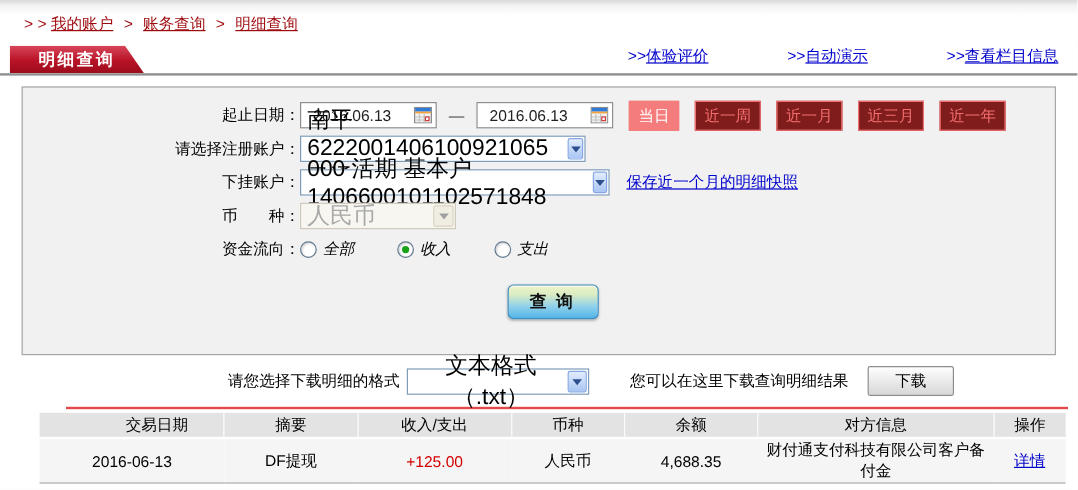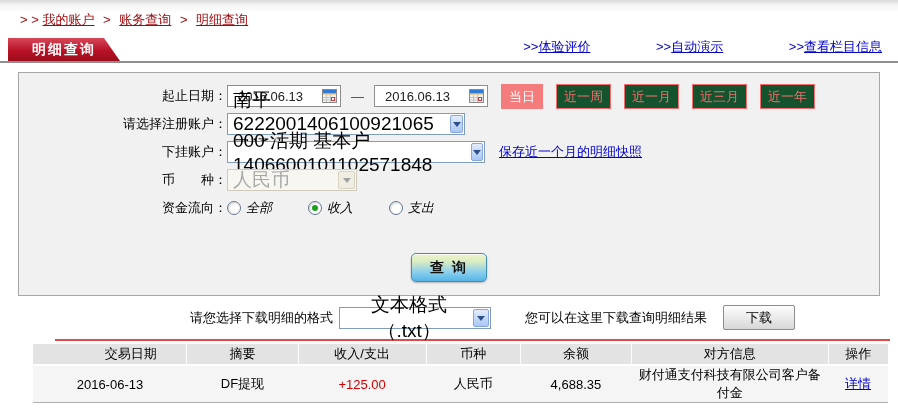--- a/index.html
+++ b/index.html
@@ -18,31 +18,31 @@
     background:linear-gradient(to bottom,#d8475a 0%,#b81226 55%,#9c0d1c 100%);
     clip-path:polygon(0 0, calc(100% - 16px) 0, 100% 100%, 0 100%);
     color:#fff; font-weight:bold; font-size:14px; letter-spacing:2px;
     text-align:center; line-height:23px; cursor:pointer; }
   .sec-links { position:absolute; right:16px; bottom:5px; font-size:13px; color:#0000cc; }
   .sec-link { margin-left:62px; cursor:pointer; color:#0000cc; }
   .sec-link .lbl { text-decoration:underline; }
 
   
   .form-box { margin:9px 18px 0; height:224px; border:1px solid #a6a6a6; background:#f1f1f1;
-    padding-top:10px; }
+    padding-top:10px;padding-left:23px; }
   .frow { display:flex; align-items:center; height:26px; margin-bottom:2px; font-size:13px; color:#000; }
   .flabel { width:208px; text-align:right; white-space:pre; }
 
   .date-input { width:114px; height:22px; border:1px solid #8f8f8f; background:#fff;
     display:flex; align-items:center; padding:0 3px 0 10px; color:#222; cursor:text; }
   .cal { margin-left:auto; cursor:pointer; display:block; }
   .dash { margin:0 10px; color:#444; }
 
   .qbtn { height:25px; line-height:23px; padding:0 7px; margin-left:13px; font-size:13px;
-    border:1px solid #f26d6d; color:#f26d6d; background:#14532d; cursor:pointer; }
+    border:1px solid #f26d6d; color:#f26d6d; background:#7f1d1d; cursor:pointer; }
   .qbtn:first-of-type { margin-left:10px; }
   .qbtn.active { background:#f57c7c; border-color:#f57c7c; color:#fff; }
 
   .xp-select { height:22px; border:1px solid #7f9db9; background:#fff; display:flex;
     align-items:center; padding-left:5px; font-size:19px; color:#000; cursor:pointer; }
   .xp-arrow { margin-left:auto; margin-right:1px; width:17px; height:18px; border-radius:2px;
     background:linear-gradient(to bottom,#e2ecfd,#a9c6f3); border:1px solid #86a7e3;
     display:flex; align-items:center; justify-content:center; }
   .xp-arrow::after { content:""; border:4px solid transparent; border-top:5px solid #2d4f8e; margin-top:5px; }
   .w-account { width:238px; }
@@ -54,21 +54,21 @@
   .xp-select.disabled .xp-arrow::after { border-top-color:#a0a0a0; }
 
   .blue-link { color:#0000cc; text-decoration:underline; font-size:13px; margin-left:14px; cursor:pointer; }
 
   .radio-item { display:flex; align-items:center; margin-right:36px; cursor:pointer;font-style:italic; }
   .radio { width:14px; height:14px; border-radius:50%; border:1px solid #61788f; background:#fff;
     margin-right:5px; position:relative; box-shadow:inset 1px 1px 2px rgba(0,0,0,.18); }
   .radio.checked::after { content:""; position:absolute; left:3px; top:3px; width:6px; height:6px;
     border-radius:50%; background:#1aa11a; }
 
-  .query-btn { display:block; margin:32px auto 0; width:76px; height:29px;
+  .query-btn { display:block; margin:16px auto 0; width:76px; height:29px;
     border:1px solid #3f8cbe; border-radius:5px; font-size:14px; font-weight:bold;
     letter-spacing:2px; color:#111; text-align:center; line-height:27px; cursor:pointer;
     background:linear-gradient(to bottom,#f0f3c9 0%,#d9ecc2 28%,#8ed0ec 65%,#54b5e6 100%);
     box-shadow:inset 0 1px 0 rgba(255,255,255,.85), 0 1px 2px rgba(0,0,0,.25); }
 
   
   .dl-row { margin-top:9px; display:flex; align-items:center; font-size:13px; padding-left:190px; }
   .dl-row .xp-select { margin-left:6px;text-align:center; }
   .dl-hint { margin-left:34px; }
   .dl-btn { margin-left:16px; width:72px; height:25px; border:1px solid #8c8c8c; border-radius:2px;

